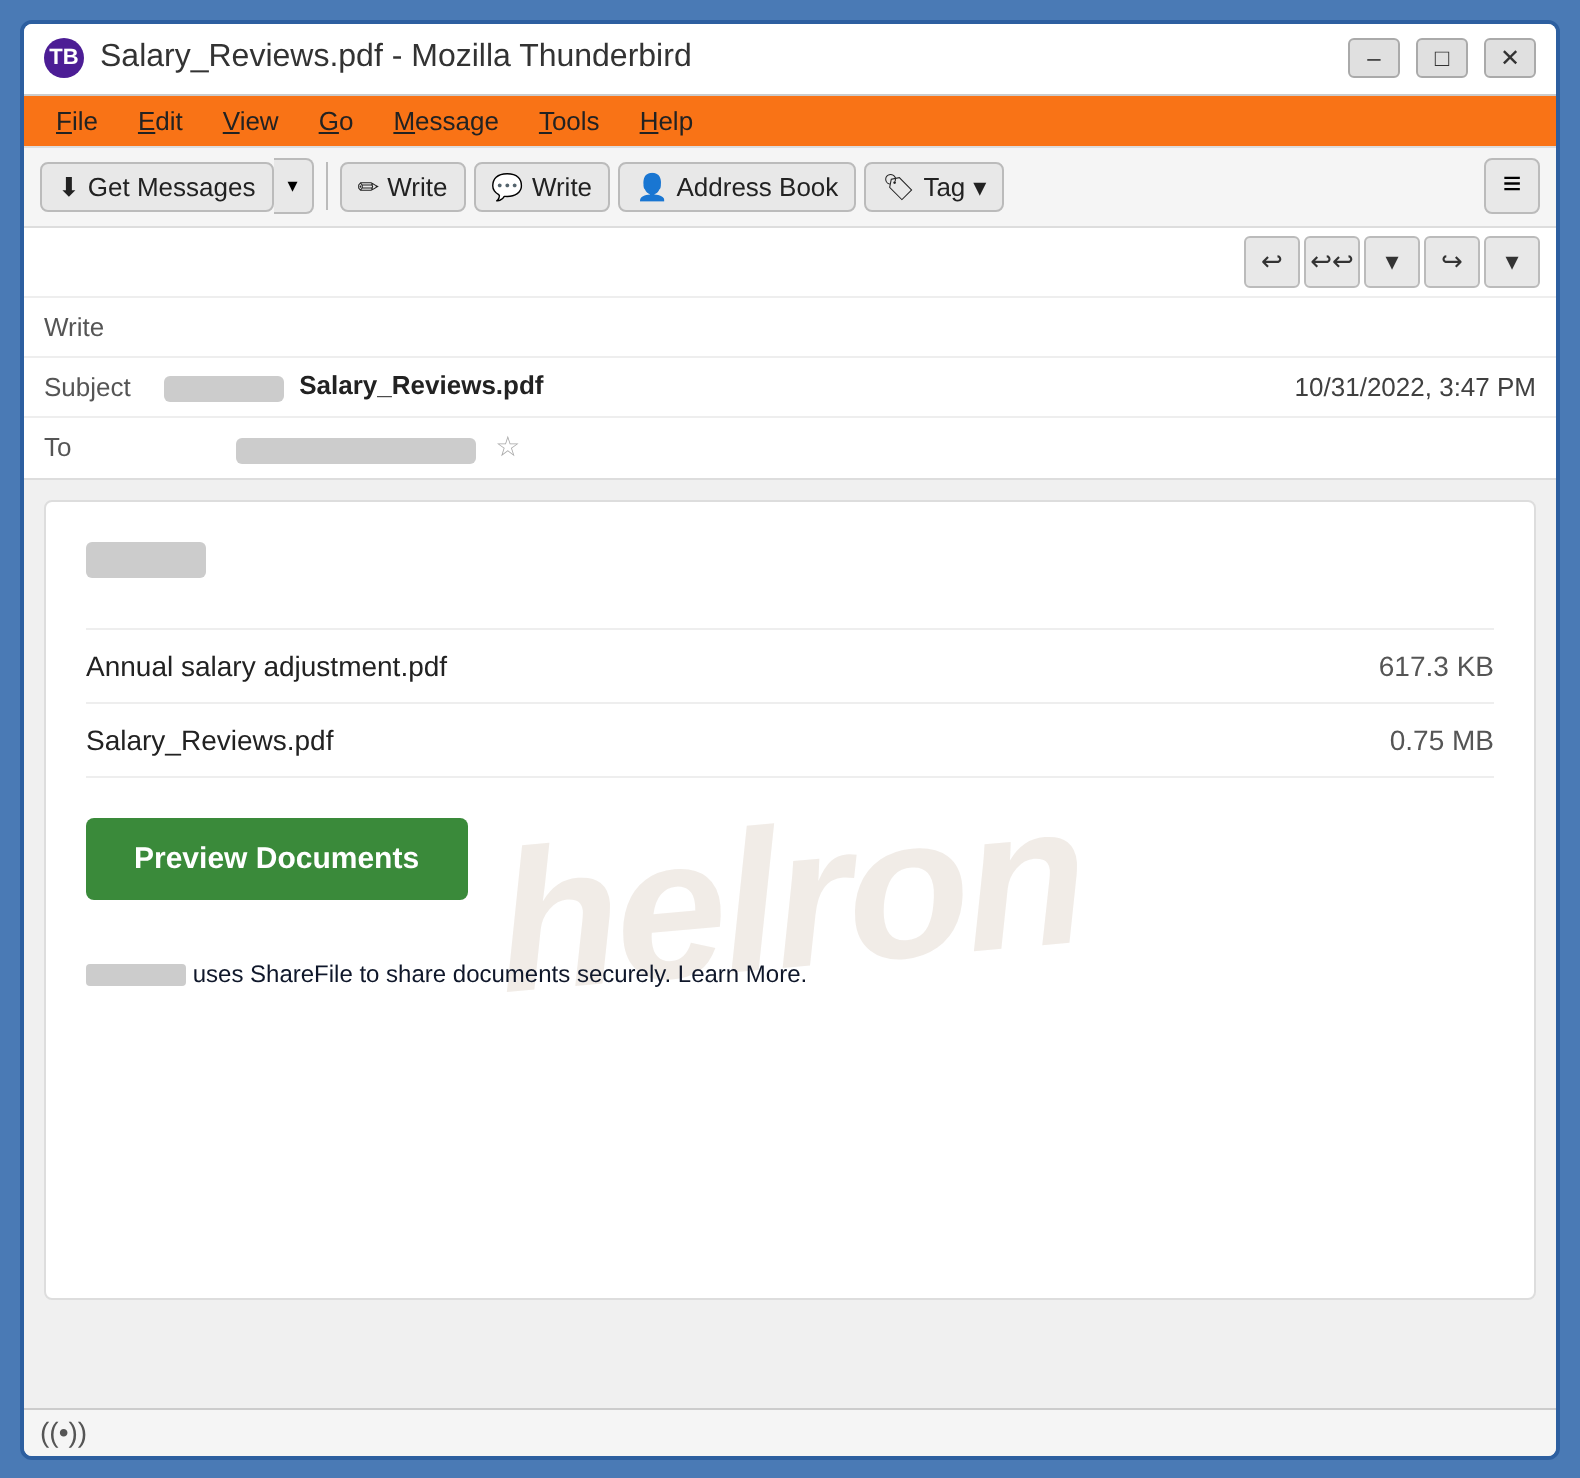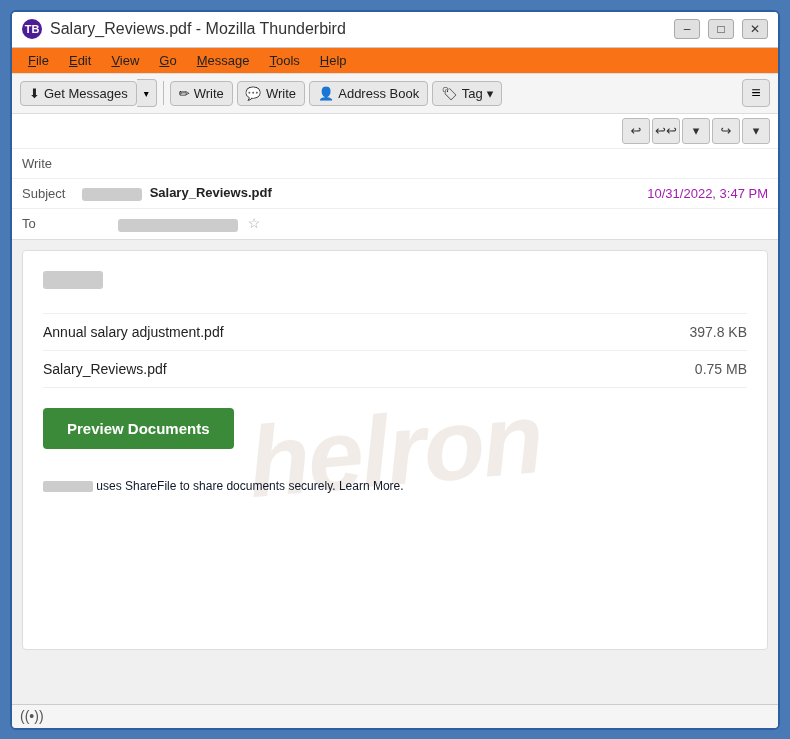--- a/index.html
+++ b/index.html
@@ -176,21 +176,21 @@
     .email-header-value .redacted {
       display: inline-block;
       background: #ccc;
       border-radius: 3px;
       height: 13px;
       width: 80px;
       vertical-align: middle;
     }
     .email-header-date {
       font-size: 13px;
-      color: #a21caf;
+      color: #404040;
       margin-left: auto;
     }
     .nav-buttons {
       display: flex;
       gap: 2px;
       align-items: center;
     }
     .nav-btn {
       width: 28px;
       height: 26px;
@@ -421,21 +421,21 @@
         <span class="logo-blur"></span>
       </div>
 
       
       <div class="watermark">helron</div>
 
       
       <div class="attachment-list">
         <div class="attachment-item">
           <span class="attachment-name">Annual salary adjustment.pdf</span>
-          <span class="attachment-size">397.8 KB</span>
+          <span class="attachment-size">617.3 KB</span>
         </div>
         <div class="attachment-item">
           <span class="attachment-name">Salary_Reviews.pdf</span>
           <span class="attachment-size">0.75 MB</span>
         </div>
       </div>
 
       
       <button class="preview-btn">Preview Documents</button>
 

